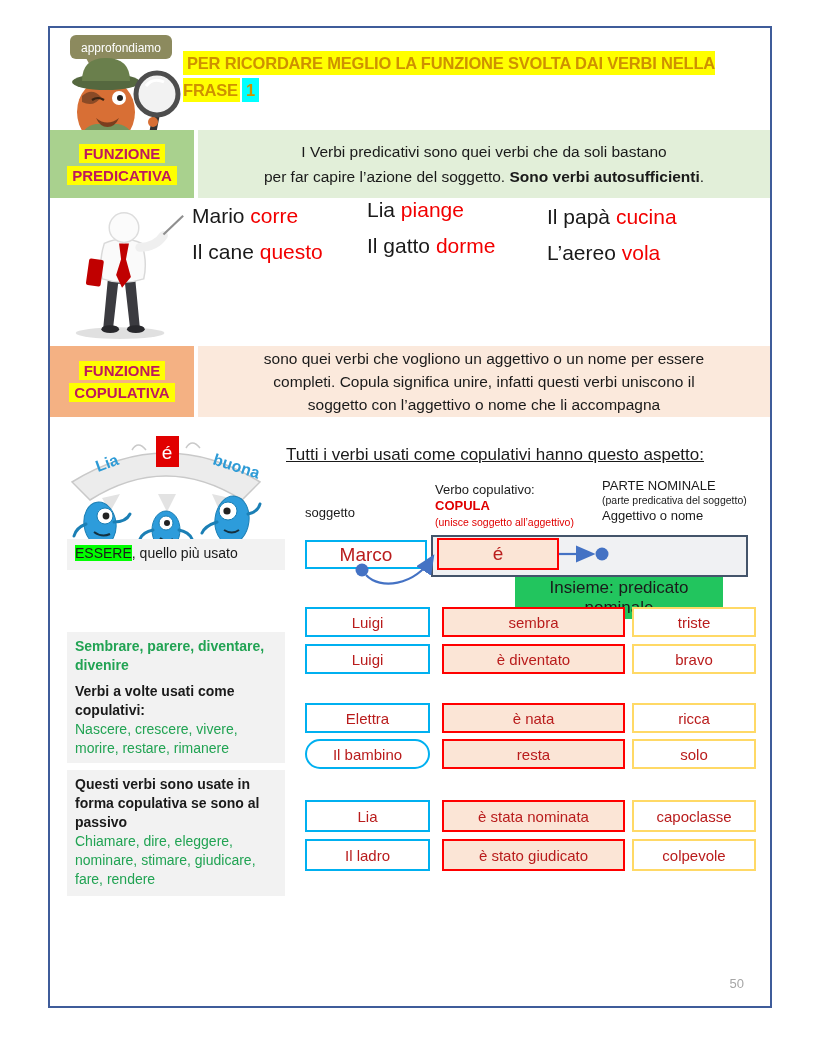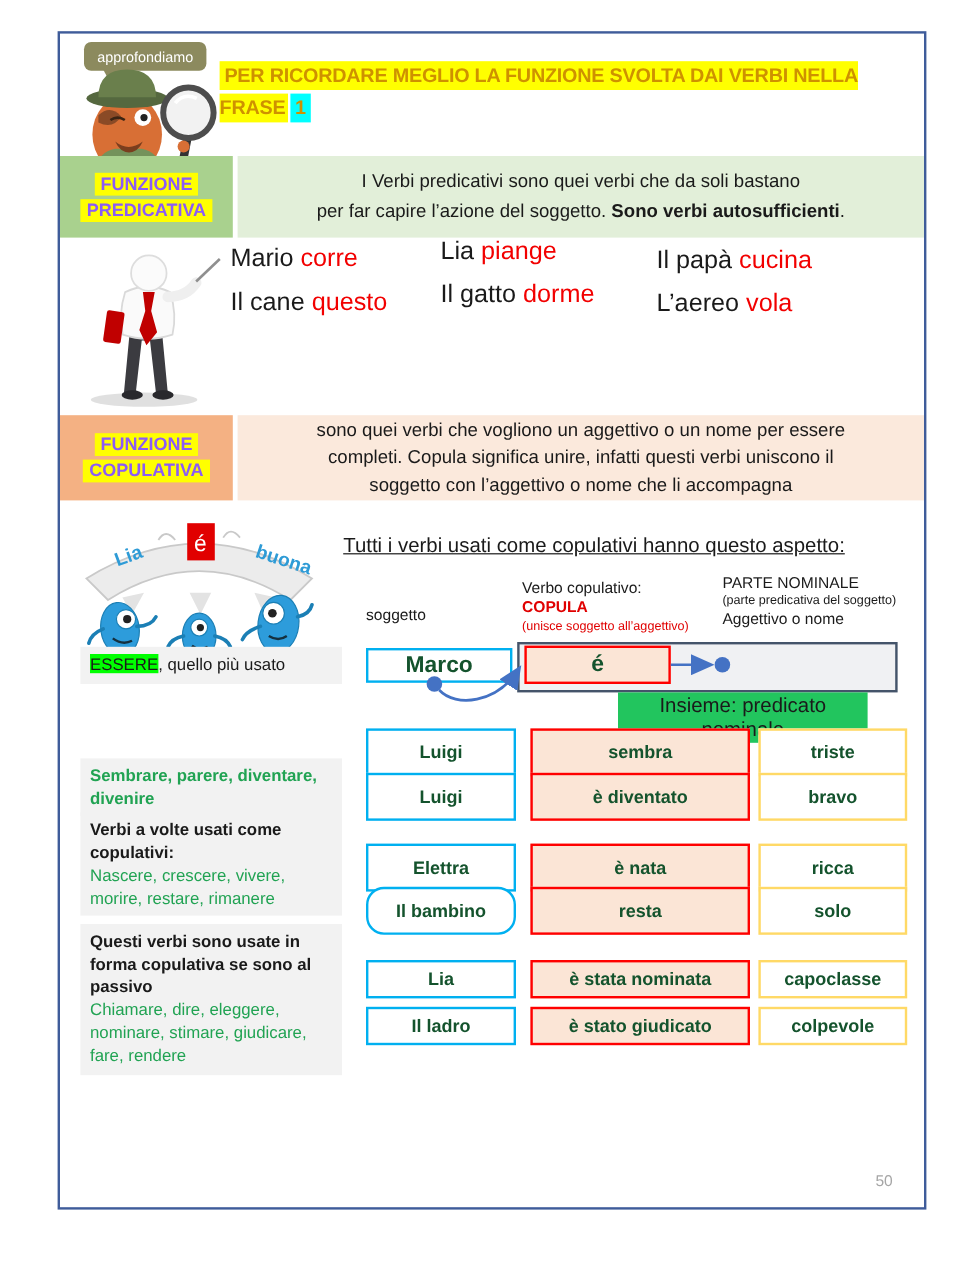--- a/index.html
+++ b/index.html
@@ -13,21 +13,21 @@
   .title-wrap { position:absolute; left:133px; top:22px; width:585px; line-height:27px; }
   .title-main { background:#FFFF00; color:#CE9100; font-size:16.5px; font-weight:600;
                 letter-spacing:-0.2px; padding:3px 2px 3px 4px; }
   .title-marker { background:#00FFFF; color:#CE9100; font-size:16.5px; font-weight:600;
                   padding:3px 4px; margin-left:2px; }
 
   
   .banner { position:absolute; left:0; display:flex; width:720px; }
   .banner-label { width:144px; display:flex; flex-direction:column; align-items:center;
                   justify-content:center; gap:3px; }
-  .banner-label span { background:#FFFF00; color:#8b5cf6; font-weight:bold; font-size:15px;
+  .banner-label span { background:#FFFF00; color:#be185d; font-weight:bold; font-size:15px;
                        padding:1px 5px; }
   .banner-body { flex:1; margin-left:4px; display:flex; flex-direction:column;
                  align-items:center; justify-content:center; font-size:15.5px; color:#1a1a1a; }
   .banner-green { top:102px; height:68px; }
   .banner-green .banner-label { background:#A9D18E; }
   .banner-green .banner-body { background:#E2EFD9; line-height:25px; }
   .banner-orange { top:318px; height:71px; }
   .banner-orange .banner-label { background:#F4B183; }
   .banner-orange .banner-body { background:#FBE9DC; line-height:23px; }
 
@@ -45,39 +45,39 @@
   .col-verb { left:385px; top:454px; width:197px; font-size:13px; line-height:16px; }
   .col-verb .red { color:#E00000; font-weight:bold; }
   .col-verb .small-red { color:#E00000; font-size:10.5px; font-weight:normal; }
   .col-nominal { left:552px; top:450px; width:175px; font-size:13px; line-height:15px; }
   .col-nominal .small { font-size:10.5px; }
 
   
   .gray-box { position:absolute; left:381px; top:507px; width:317px; height:42px;
               background:#F0F1F3; border:2px solid #44546A; }
   .cell { position:absolute; display:flex; align-items:center; justify-content:center;
-          background:#fff; color:#14532d;font-weight:bold; }
+          background:#fff; color:#b91c1c; }
   .cell.subject { border:2px solid #00B0F0; }
   .cell.verb { border:2px solid #FF0000; background:#FBE5D6; }
   .cell.attr { border:2px solid #FFD966; }
   .model-size { font-size:19px; }
   .insieme { position:absolute; left:465px; top:549px; width:208px; text-align:center;
              background:#22c55e; font-size:17px; color:#1a1a1a; padding:1px 0; }
   .arrows { position:absolute; left:250px; top:498px; width:470px; height:70px; }
 
   
   .strip { position:absolute; left:17px; width:218px; background:#F2F2F2;
            padding:5px 8px; font-size:14px; line-height:19px; color:#1a1a1a; }
   .strip .bold { font-weight:bold; }
   .strip .green { color:#21A353; }
   .strip .green-bold { color:#21A353; font-weight:bold; }
   .hl-green { background:#00FF00; }
 
   
-  .row-cell { height:40px; font-size:15px; }
+  .row-cell { height:30px; font-size:15px; }
   .pos-sub { left:255px; width:125px; }
   .pos-verb { left:392px; width:183px; }
   .pos-attr { left:582px; width:124px; }
 
   .page-number { position:absolute; right:26px; top:948px; font-size:13px; color:#A6A6A6; }
 </style>
 </head>
 <body>
 
 <div class="canvas">

